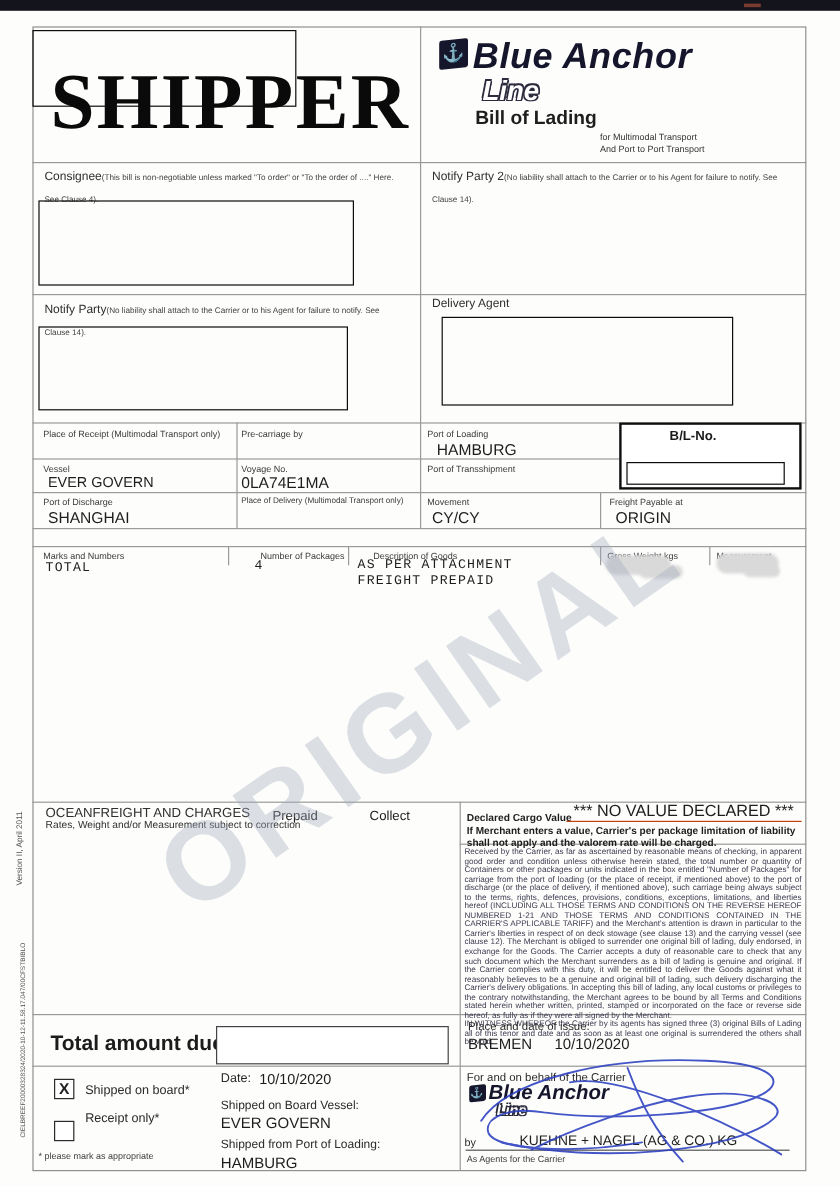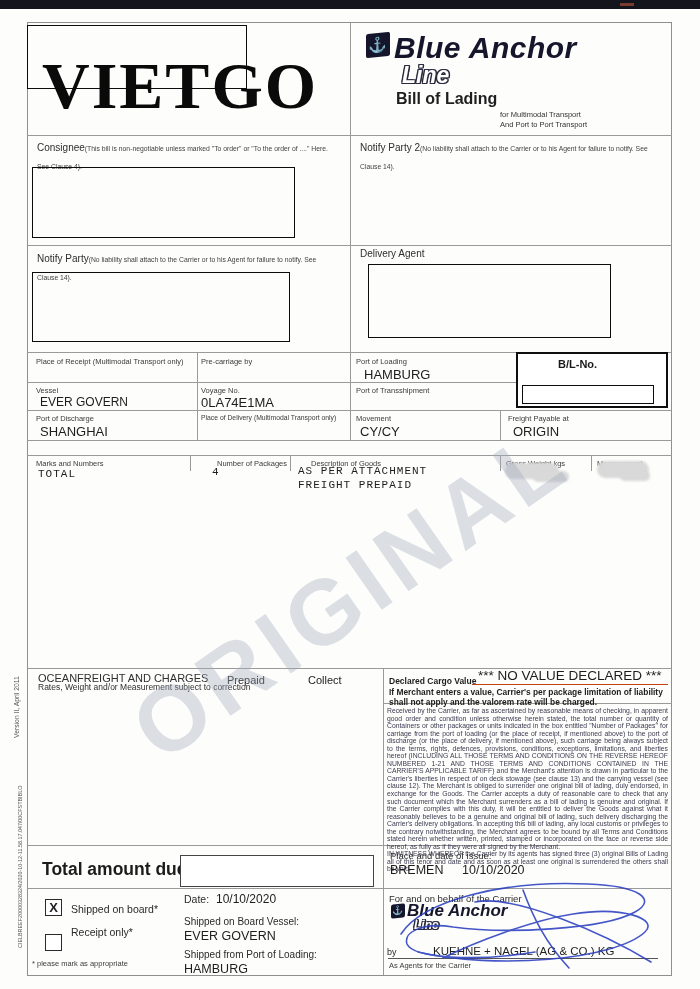--- a/index.html
+++ b/index.html
@@ -75,21 +75,21 @@
   <div class="vl" style="left:350px;top:22px;height:418px;"></div>
   <div class="vl" style="left:197px;top:352px;height:88px;"></div>
   <div class="vl" style="left:500px;top:410px;height:30px;"></div>
   <div class="vl" style="left:383px;top:668px;height:307px;"></div>
   <div class="vl" style="left:190px;top:455px;height:16px;"></div>
   <div class="vl" style="left:290px;top:455px;height:16px;"></div>
   <div class="vl" style="left:500px;top:455px;height:16px;"></div>
   <div class="vl" style="left:591px;top:455px;height:16px;"></div>
 
   <div class="redact" style="left:27px;top:25px;width:220px;height:64px;border-width:1.5px;"></div>
-  <div class="watermark-vietgo">VIETGO</div>
+  <div class="watermark-vietgo">SHIPPER</div>
 
   <span class="flag-icon" style="position:absolute;left:366px;top:33px;width:24px;height:24px;font-size:15px;line-height:24px;z-index:2;">⚓</span>
   <div class="brand-big">Blue Anchor</div>
   <div class="brand-line-outline" style="position:absolute;left:402px;top:62px;font-size:23px;z-index:2;">Line</div>
   <div style="position:absolute;left:396px;top:90px;font-size:16px;font-weight:700;color:#1e1e1e;">Bill of Lading</div>
   <div style="position:absolute;left:500px;top:110px;font-size:7.5px;color:#333;">for Multimodal Transport</div>
   <div style="position:absolute;left:500px;top:120px;font-size:7.5px;color:#333;">And Port to Port Transport</div>
 
   <div style="position:absolute;left:37px;top:137px;width:300px;">
     <span class="party-head">Consignee</span><span class="note">(This bill is non-negotiable unless marked "To order" or "To the order of ...." Here. See Clause 4).</span>

